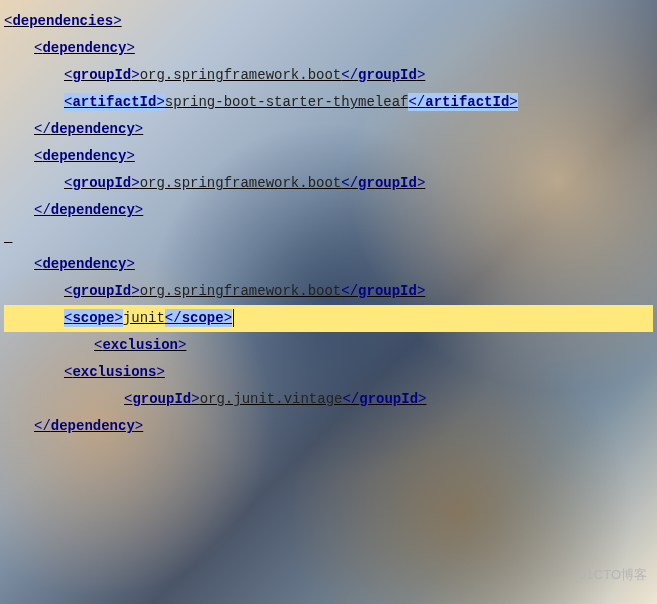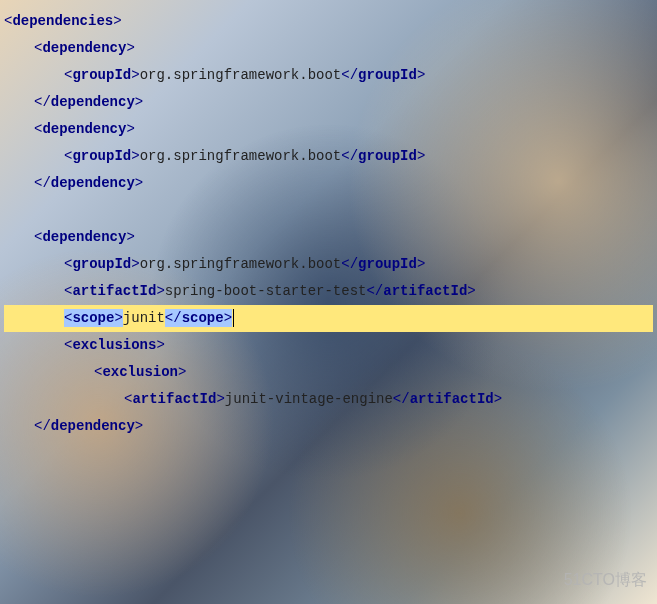--- a/index.html
+++ b/index.html
@@ -24,20 +24,21 @@
     opacity: 0.7;
   }
   .code-area {
     position: relative;
     padding: 8px 4px;
     line-height: 27px;
   }
   .line {
     white-space: pre;
     height: 27px;
+    text-decoration: underline;
   }
   .indent-1 { padding-left: 30px; }
   .indent-2 { padding-left: 60px; }
   .indent-3 { padding-left: 90px; }
   .indent-4 { padding-left: 120px; }
   .tag-bold { color: #000080; font-weight: bold; }
   .angle { color: #000080; }
   .text { color: #222222; margin-top: 20px; }
   .highlight-blue {
     background: #a6c8ff;
@@ -49,66 +50,66 @@
   .cursor {
     display: inline-block;
     width: 1px;
     height: 18px;
     background: #000;
     vertical-align: middle;
     margin-left: 1px;
   }
   .watermark {
     position: absolute;
-    bottom: 13px;
+    bottom: 20px;
     right: 10px;
     color: rgba(180,180,180,0.9);
-    font-size: 16px;
+    font-size: 13px;
     font-family: Arial, sans-serif;
     margin-left: 36px;
   }
 </style>
 </head>
 <body>
 <div class="bg-overlay"></div>
 
 <div class="code-area">
 
 <div class="line"><span class="angle">&lt;</span><span class="tag-bold">dependencies</span><span class="angle">&gt;</span></div>
 
 <div class="line indent-1"><span class="angle">&lt;</span><span class="tag-bold">dependency</span><span class="angle">&gt;</span></div>
 
 <div class="line indent-2"><span class="angle">&lt;</span><span class="tag-bold">groupId</span><span class="angle">&gt;</span><span class="text">org.springframework.boot</span><span class="angle">&lt;/</span><span class="tag-bold">groupId</span><span class="angle">&gt;</span></div>
 
+<div class="line indent-2"><span class="highlight-blue"><span class="angle">&lt;</span><span class="tag-bold">artifactId</span><span class="angle">&gt;</span></span><span class="text">spring-boot-starter-thymeleaf</span><span class="highlight-blue"><span class="angle">&lt;/</span><span class="tag-bold">artifactId</span><span class="angle">&gt;</span></span></div>
 
 <div class="line indent-1"><span class="angle">&lt;/</span><span class="tag-bold">dependency</span><span class="angle">&gt;</span></div>
 
 <div class="line indent-1"><span class="angle">&lt;</span><span class="tag-bold">dependency</span><span class="angle">&gt;</span></div>
 
 <div class="line indent-2"><span class="angle">&lt;</span><span class="tag-bold">groupId</span><span class="angle">&gt;</span><span class="text">org.springframework.boot</span><span class="angle">&lt;/</span><span class="tag-bold">groupId</span><span class="angle">&gt;</span></div>
 
 
 <div class="line indent-1"><span class="angle">&lt;/</span><span class="tag-bold">dependency</span><span class="angle">&gt;</span></div>
 
 <div class="line"> </div>
 
 <div class="line indent-1"><span class="angle">&lt;</span><span class="tag-bold">dependency</span><span class="angle">&gt;</span></div>
 
 <div class="line indent-2"><span class="angle">&lt;</span><span class="tag-bold">groupId</span><span class="angle">&gt;</span><span class="text">org.springframework.boot</span><span class="angle">&lt;/</span><span class="tag-bold">groupId</span><span class="angle">&gt;</span></div>
 
-<div class="line indent-2"><span class="angle">&lt;</span><span class="tag-bold">artifactId</span><span class="angle">&gt;</span><span class="text">spring-boot-starter-test</span><span class="angle">&lt;/</span><span class="tag-bold">artifactId</span><span class="angle">&gt;</span></div>
 
 <div class="line line-highlight indent-2"><span class="highlight-blue"><span class="angle">&lt;</span><span class="tag-bold">scope</span><span class="angle">&gt;</span></span><span class="text">junit</span><span class="highlight-blue"><span class="angle">&lt;/</span><span class="tag-bold">scope</span><span class="angle">&gt;</span></span><span class="cursor"></span></div>
 
+<div class="line indent-3"><span class="angle">&lt;</span><span class="tag-bold">exclusion</span><span class="angle">&gt;</span></div>
+
 <div class="line indent-2"><span class="angle">&lt;</span><span class="tag-bold">exclusions</span><span class="angle">&gt;</span></div>
 
-<div class="line indent-3"><span class="angle">&lt;</span><span class="tag-bold">exclusion</span><span class="angle">&gt;</span></div>
+<div class="line indent-4"><span class="angle">&lt;</span><span class="tag-bold">groupId</span><span class="angle">&gt;</span><span class="text">org.junit.vintage</span><span class="angle">&lt;/</span><span class="tag-bold">groupId</span><span class="angle">&gt;</span></div>
 
-
-<div class="line indent-4"><span class="angle">&lt;</span><span class="tag-bold">artifactId</span><span class="angle">&gt;</span><span class="text">junit-vintage-engine</span><span class="angle">&lt;/</span><span class="tag-bold">artifactId</span><span class="angle">&gt;</span></div>
 
 
 
 <div class="line indent-1"><span class="angle">&lt;/</span><span class="tag-bold">dependency</span><span class="angle">&gt;</span></div>
 
 
 </div>
 
 <div class="watermark"><span>51CTO博客</span></div>
 

